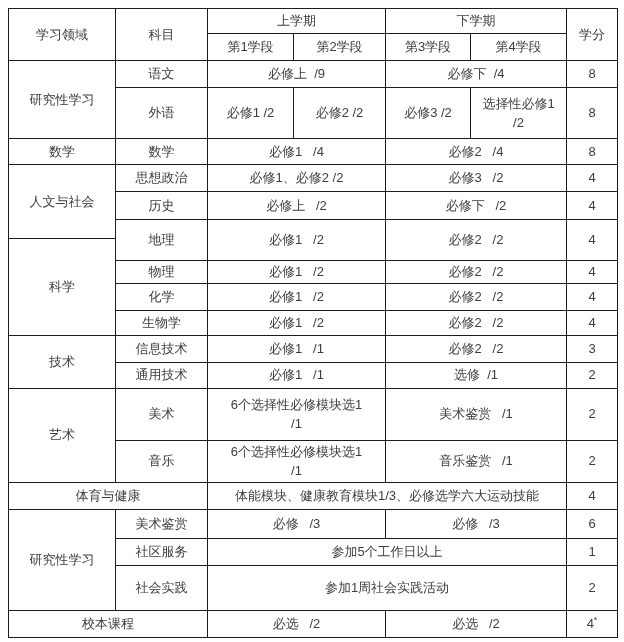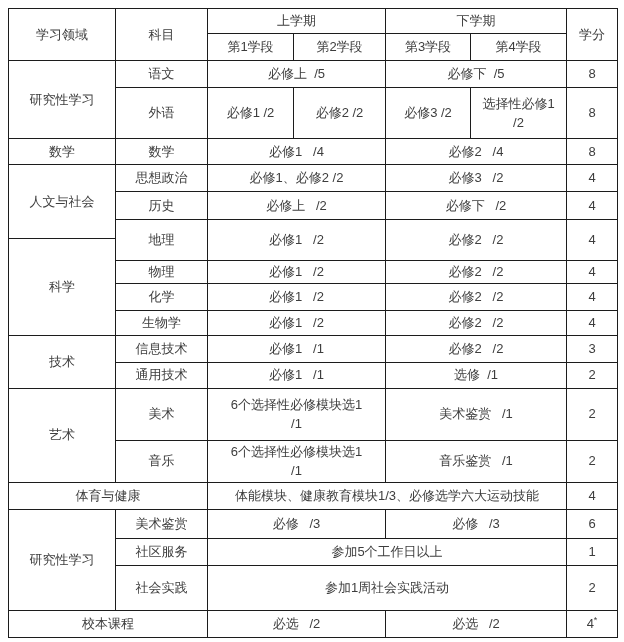--- a/index.html
+++ b/index.html
@@ -57,22 +57,22 @@
   <tr style="height:27px">
     <td>第1学段</td>
     <td>第2学段</td>
     <td>第3学段</td>
     <td>第4学段</td>
   </tr>
 
   <tr style="height:27px">
     <td rowspan="2">研究性学习</td>
     <td>语文</td>
-    <td colspan="2">必修上  /5</td>
-    <td colspan="2">必修下  /5</td>
+    <td colspan="2">必修上  /9</td>
+    <td colspan="2">必修下  /4</td>
     <td class="credit">8</td>
   </tr>
 
   <tr style="height:51px">
     <td>外语</td>
     <td>必修1 /2</td>
     <td>必修2 /2</td>
     <td>必修3 /2</td>
     <td>选择性必修1
 /2</td>

